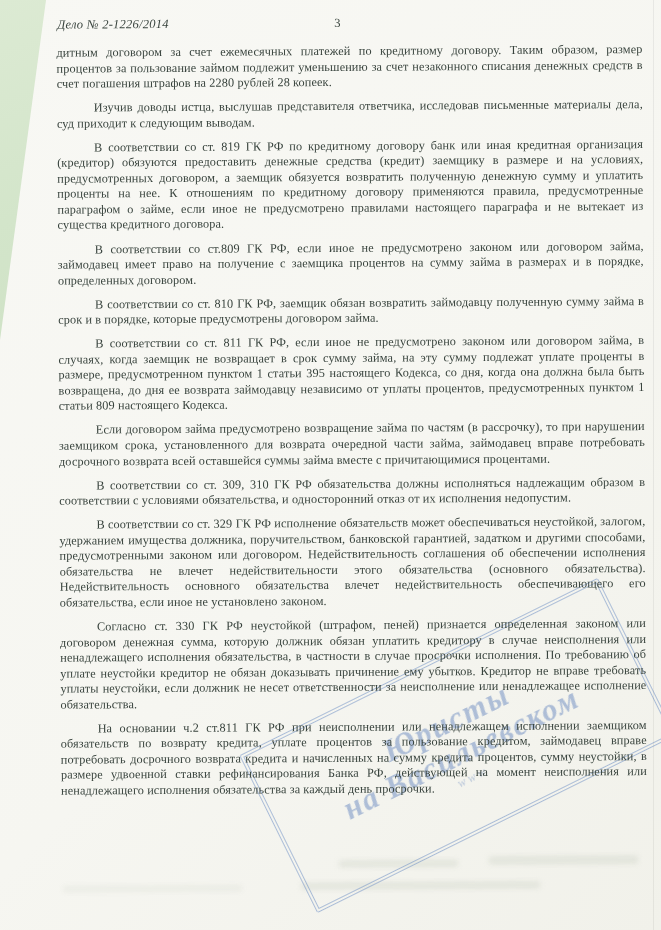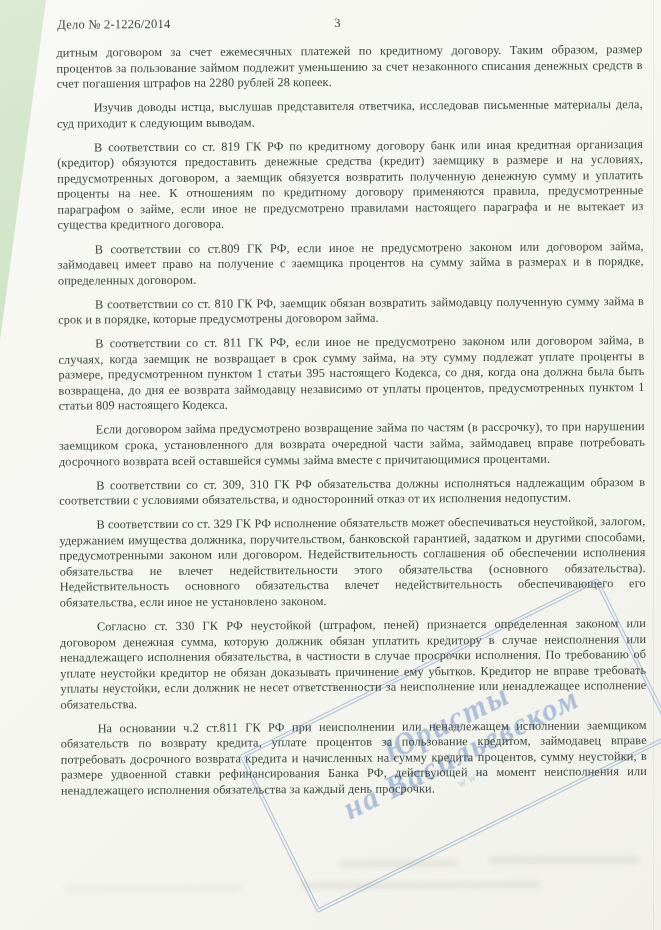--- a/index.html
+++ b/index.html
@@ -24,21 +24,21 @@
   }
   .sheet {
     position: absolute; inset: 0;
     transform: rotate(-0.35deg);
     z-index: 1;
   }
   .header-row {
     position: absolute; top: 16px; left: 60px; right: 20px; height: 18px;
     color: #3a453f; font-size: 12.6px; letter-spacing: 0.2px;
   }
-  .case-number { position: absolute; left: 0; top: 0; }
+  .case-number { position: absolute; left: 0; top: 0; font-style: italic; }
   .page-number { position: absolute; left: 277px; top: 0; }
   .body-text {
     position: absolute; top: 44px; left: 59px; width: 586px;
     color: #38433d; font-size: 12.3px; line-height: 15.55px;
     text-align: justify; letter-spacing: 0.1px;
     z-index: 2;
   }
   .body-text p { margin: 0 0 8.5px 0; text-indent: 37px; }
   .body-text p.no-indent { text-indent: 0; }
   .watermark {

